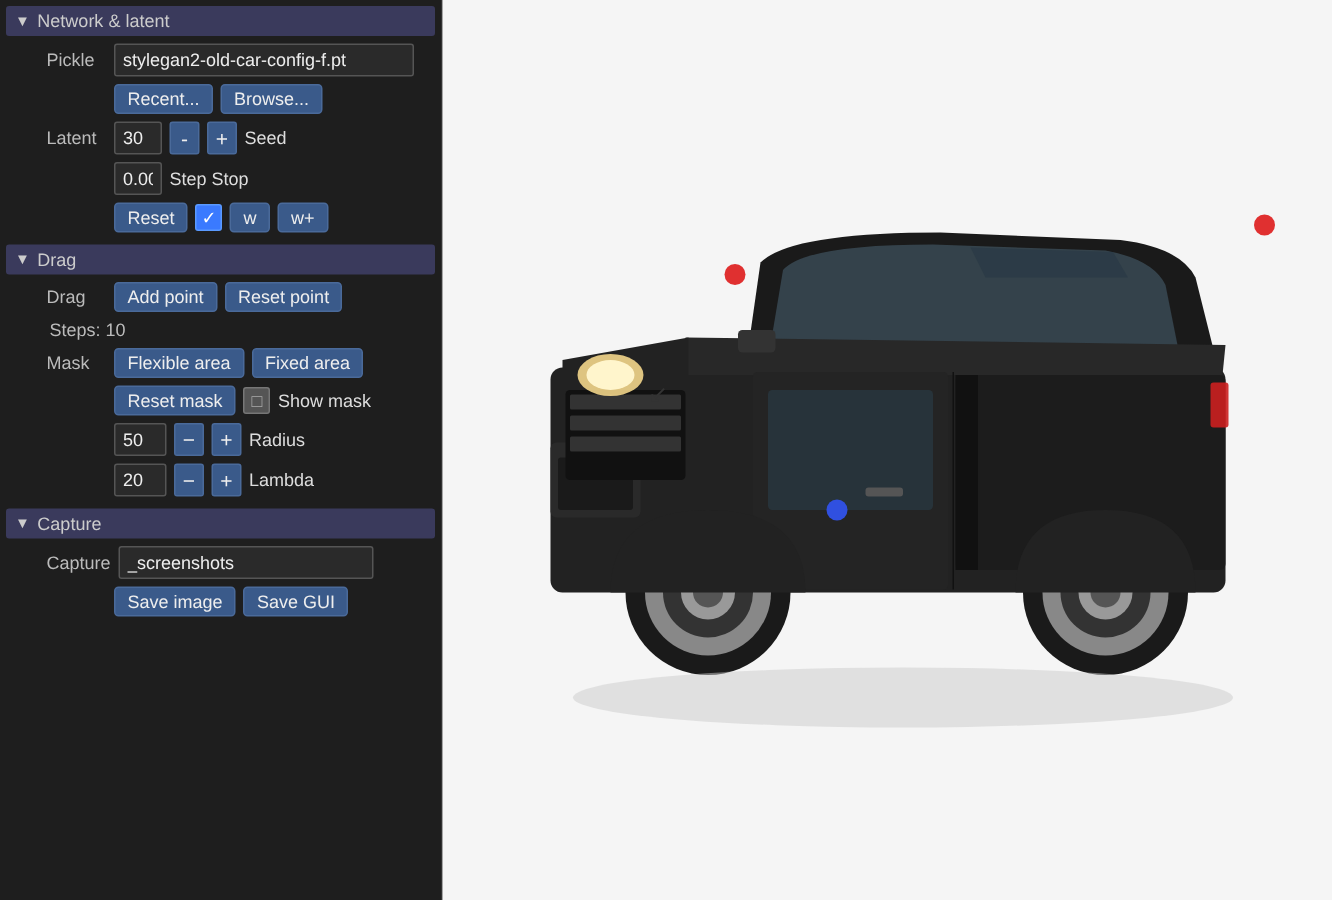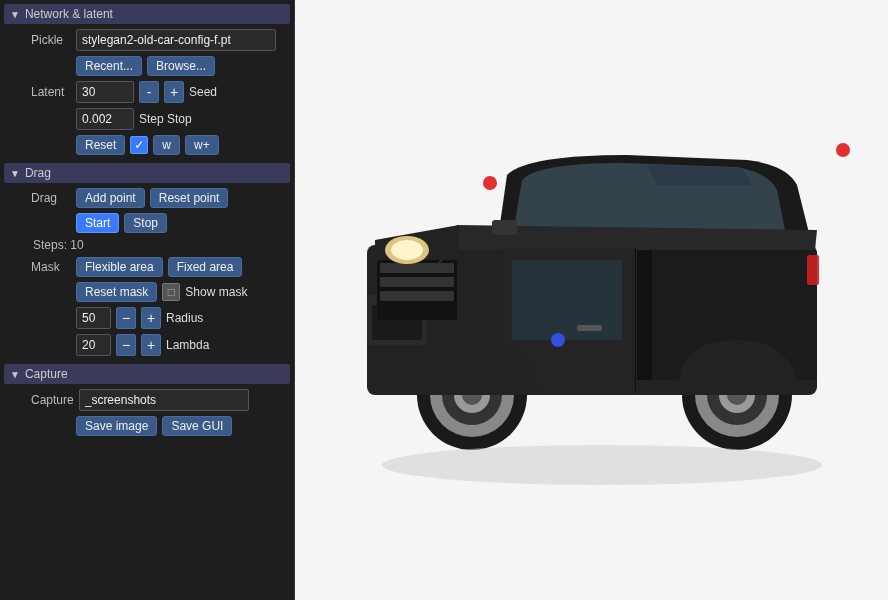--- a/index.html
+++ b/index.html
@@ -82,21 +82,21 @@
       border: 1px solid #5a9aff;
       color: #fff;
     }
 
     .btn-small {
       padding: 2px 8px;
       font-size: 12px;
     }
 
     .num-input {
-      width: 58px;
+      width: 32px;
     }
     .num-input-small {
       width: 35px;
     }
 
     .stepper-btn {
       background: #3a5a8a;
       border: 1px solid #4a6a9a;
       color: #eee;
       width: 20px;
@@ -214,25 +214,20 @@
   <div class="section-header">
     <span class="arrow">▼</span>
     <span>Drag</span>
   </div>
   <div class="section-content">
     <div class="row">
       <span class="label">Drag</span>
       <button class="btn btn-small">Add point</button>
       <button class="btn btn-small">Reset point</button>
     </div>
-    <div class="row">
-      <span style="min-width:40px"></span>
-      <button class="btn btn-small btn-active">Start</button>
-      <button class="btn btn-small">Stop</button>
-    </div>
     <div class="steps-text">Steps: 10</div>
     <div class="row">
       <span class="label">Mask</span>
       <button class="btn btn-small">Flexible area</button>
       <button class="btn btn-small">Fixed area</button>
     </div>
     <div class="row">
       <span style="min-width:40px"></span>
       <button class="btn btn-small">Reset mask</button>
       <span class="checkbox-custom" style="background:#555;border-color:#777;color:#aaa;">□</span>

